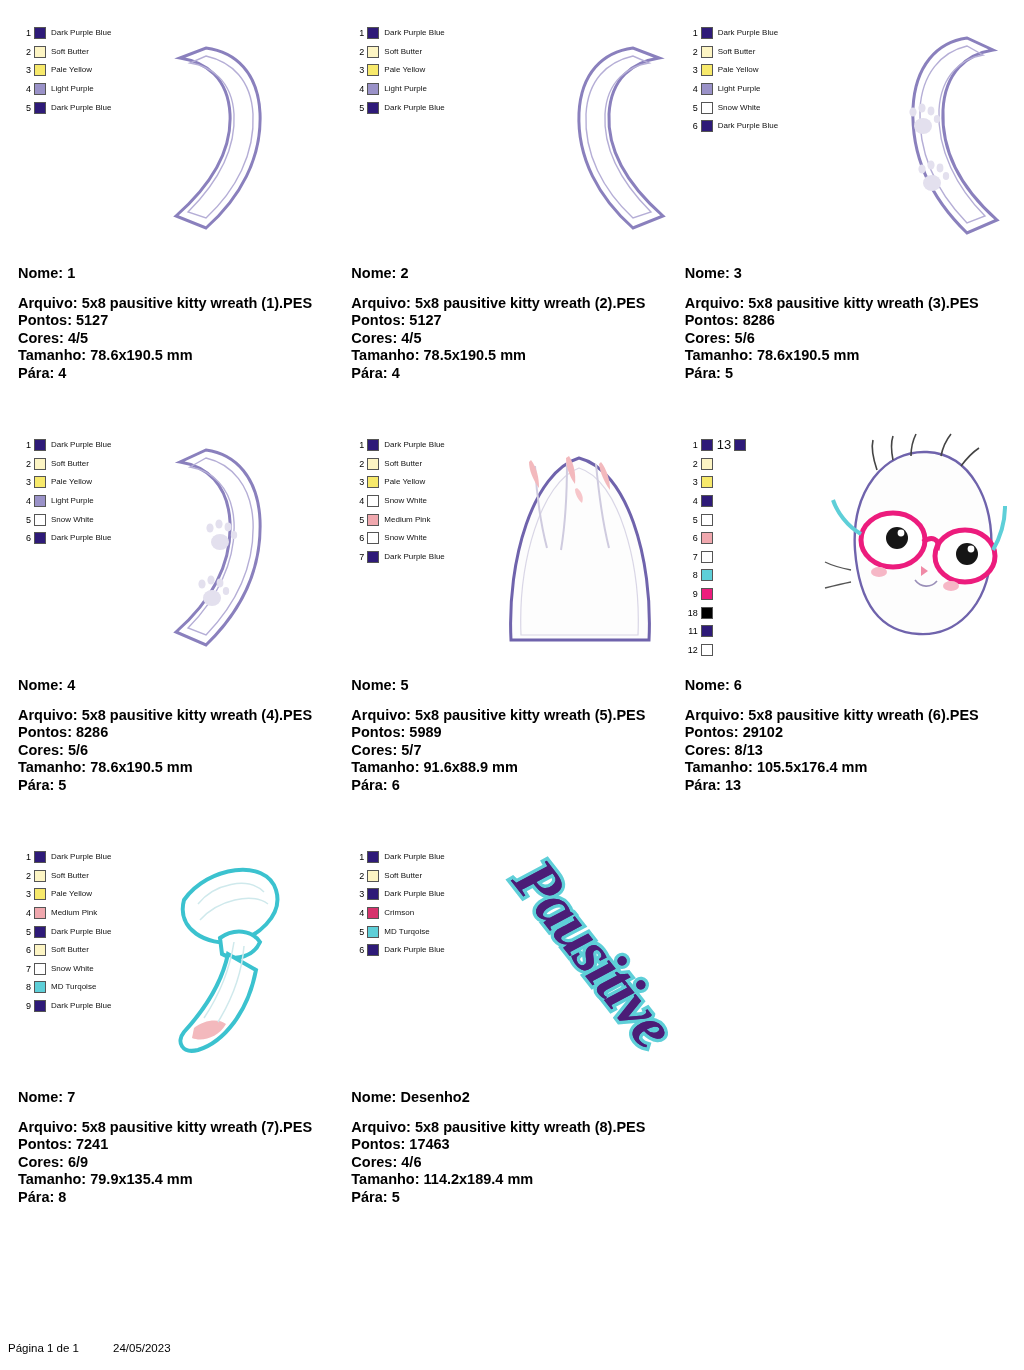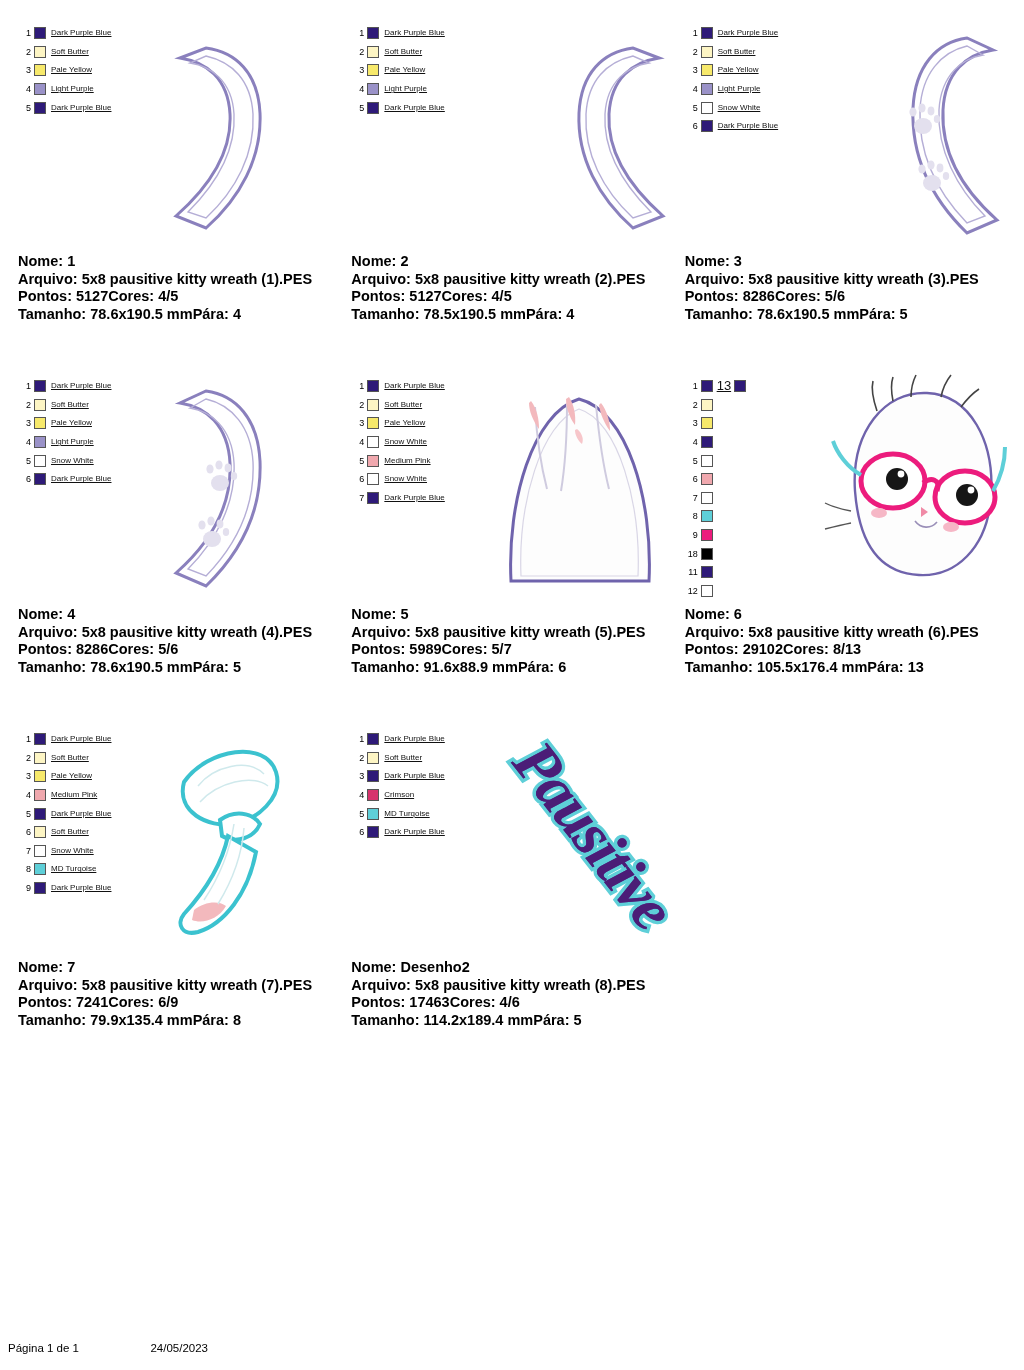--- a/index.html
+++ b/index.html
@@ -65,58 +65,59 @@
     height: 12px;
     border: 1px solid #555;
     box-sizing: border-box;
     flex: none;
   }
   .legend-name {
     margin-left: 5px;
     font-size: 8px;
     color: #111;
     white-space: nowrap;
-    text-decoration: underline;
   }
 
   .art {
     position: absolute;
     left: 130px;
     top: 0;
     width: 210px;
     height: 235px;
   }
   .art svg { display: block; }
 
   
   .info {
     font-size: 14.5px;
     line-height: 17.5px;
     font-weight: bold;
     width: 320px;
   }
   .info .line {
     display: flex;
-    justify-content: flex-start;
+    justify-content: flex-end;
+    flex-direction: column;
   }
   .info .single {
     display: block;
+    margin-top: 12px;
   }
   .footer {
     position: absolute;
     left: 8px;
     bottom: 16px;
     width: 1008px;
     font-size: 11.5px;
     display: flex;
     align-items: baseline;
   }
   .footer .page { width: 105px; }
   .footer .source { flex: 1; }
-  .footer .date { width: 95px; text-align: right; }
+  .footer .date { width: 95px; text-align: left; }
 </style>
 </head>
 <body>
 
 <div class="sheet">
   <div class="grid">
 
     <div class="row">
 
       <div class="cell">

